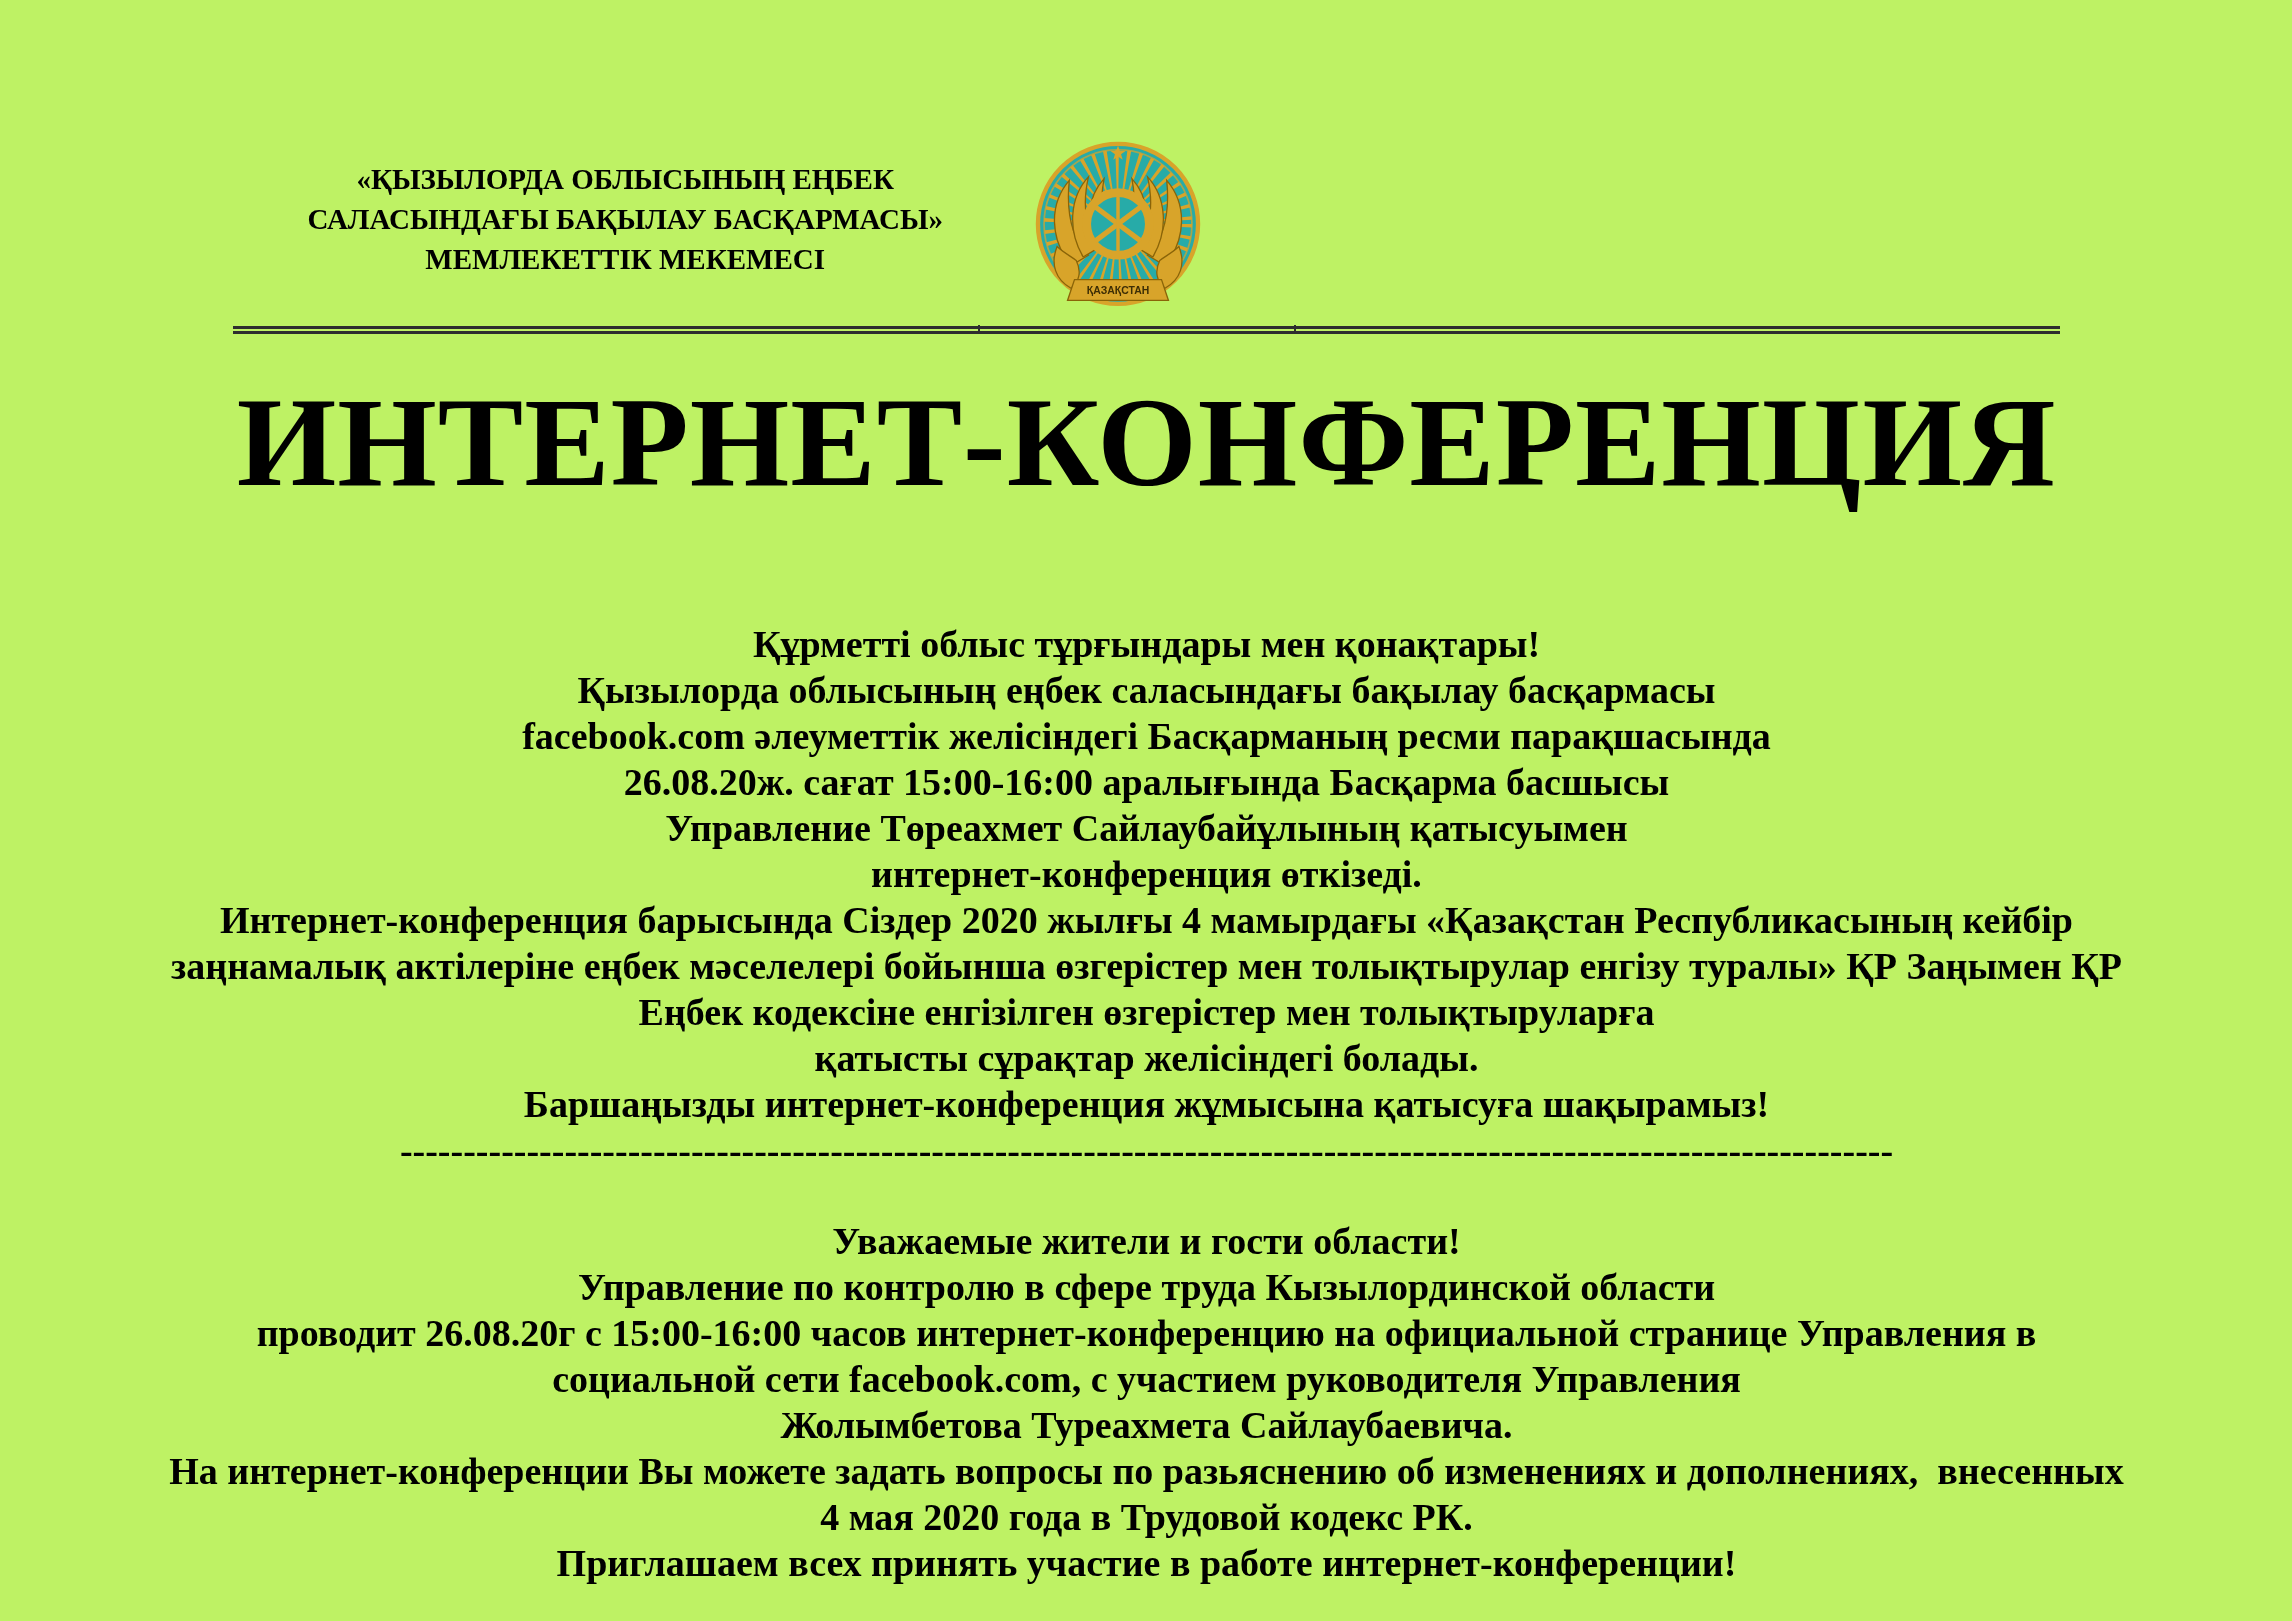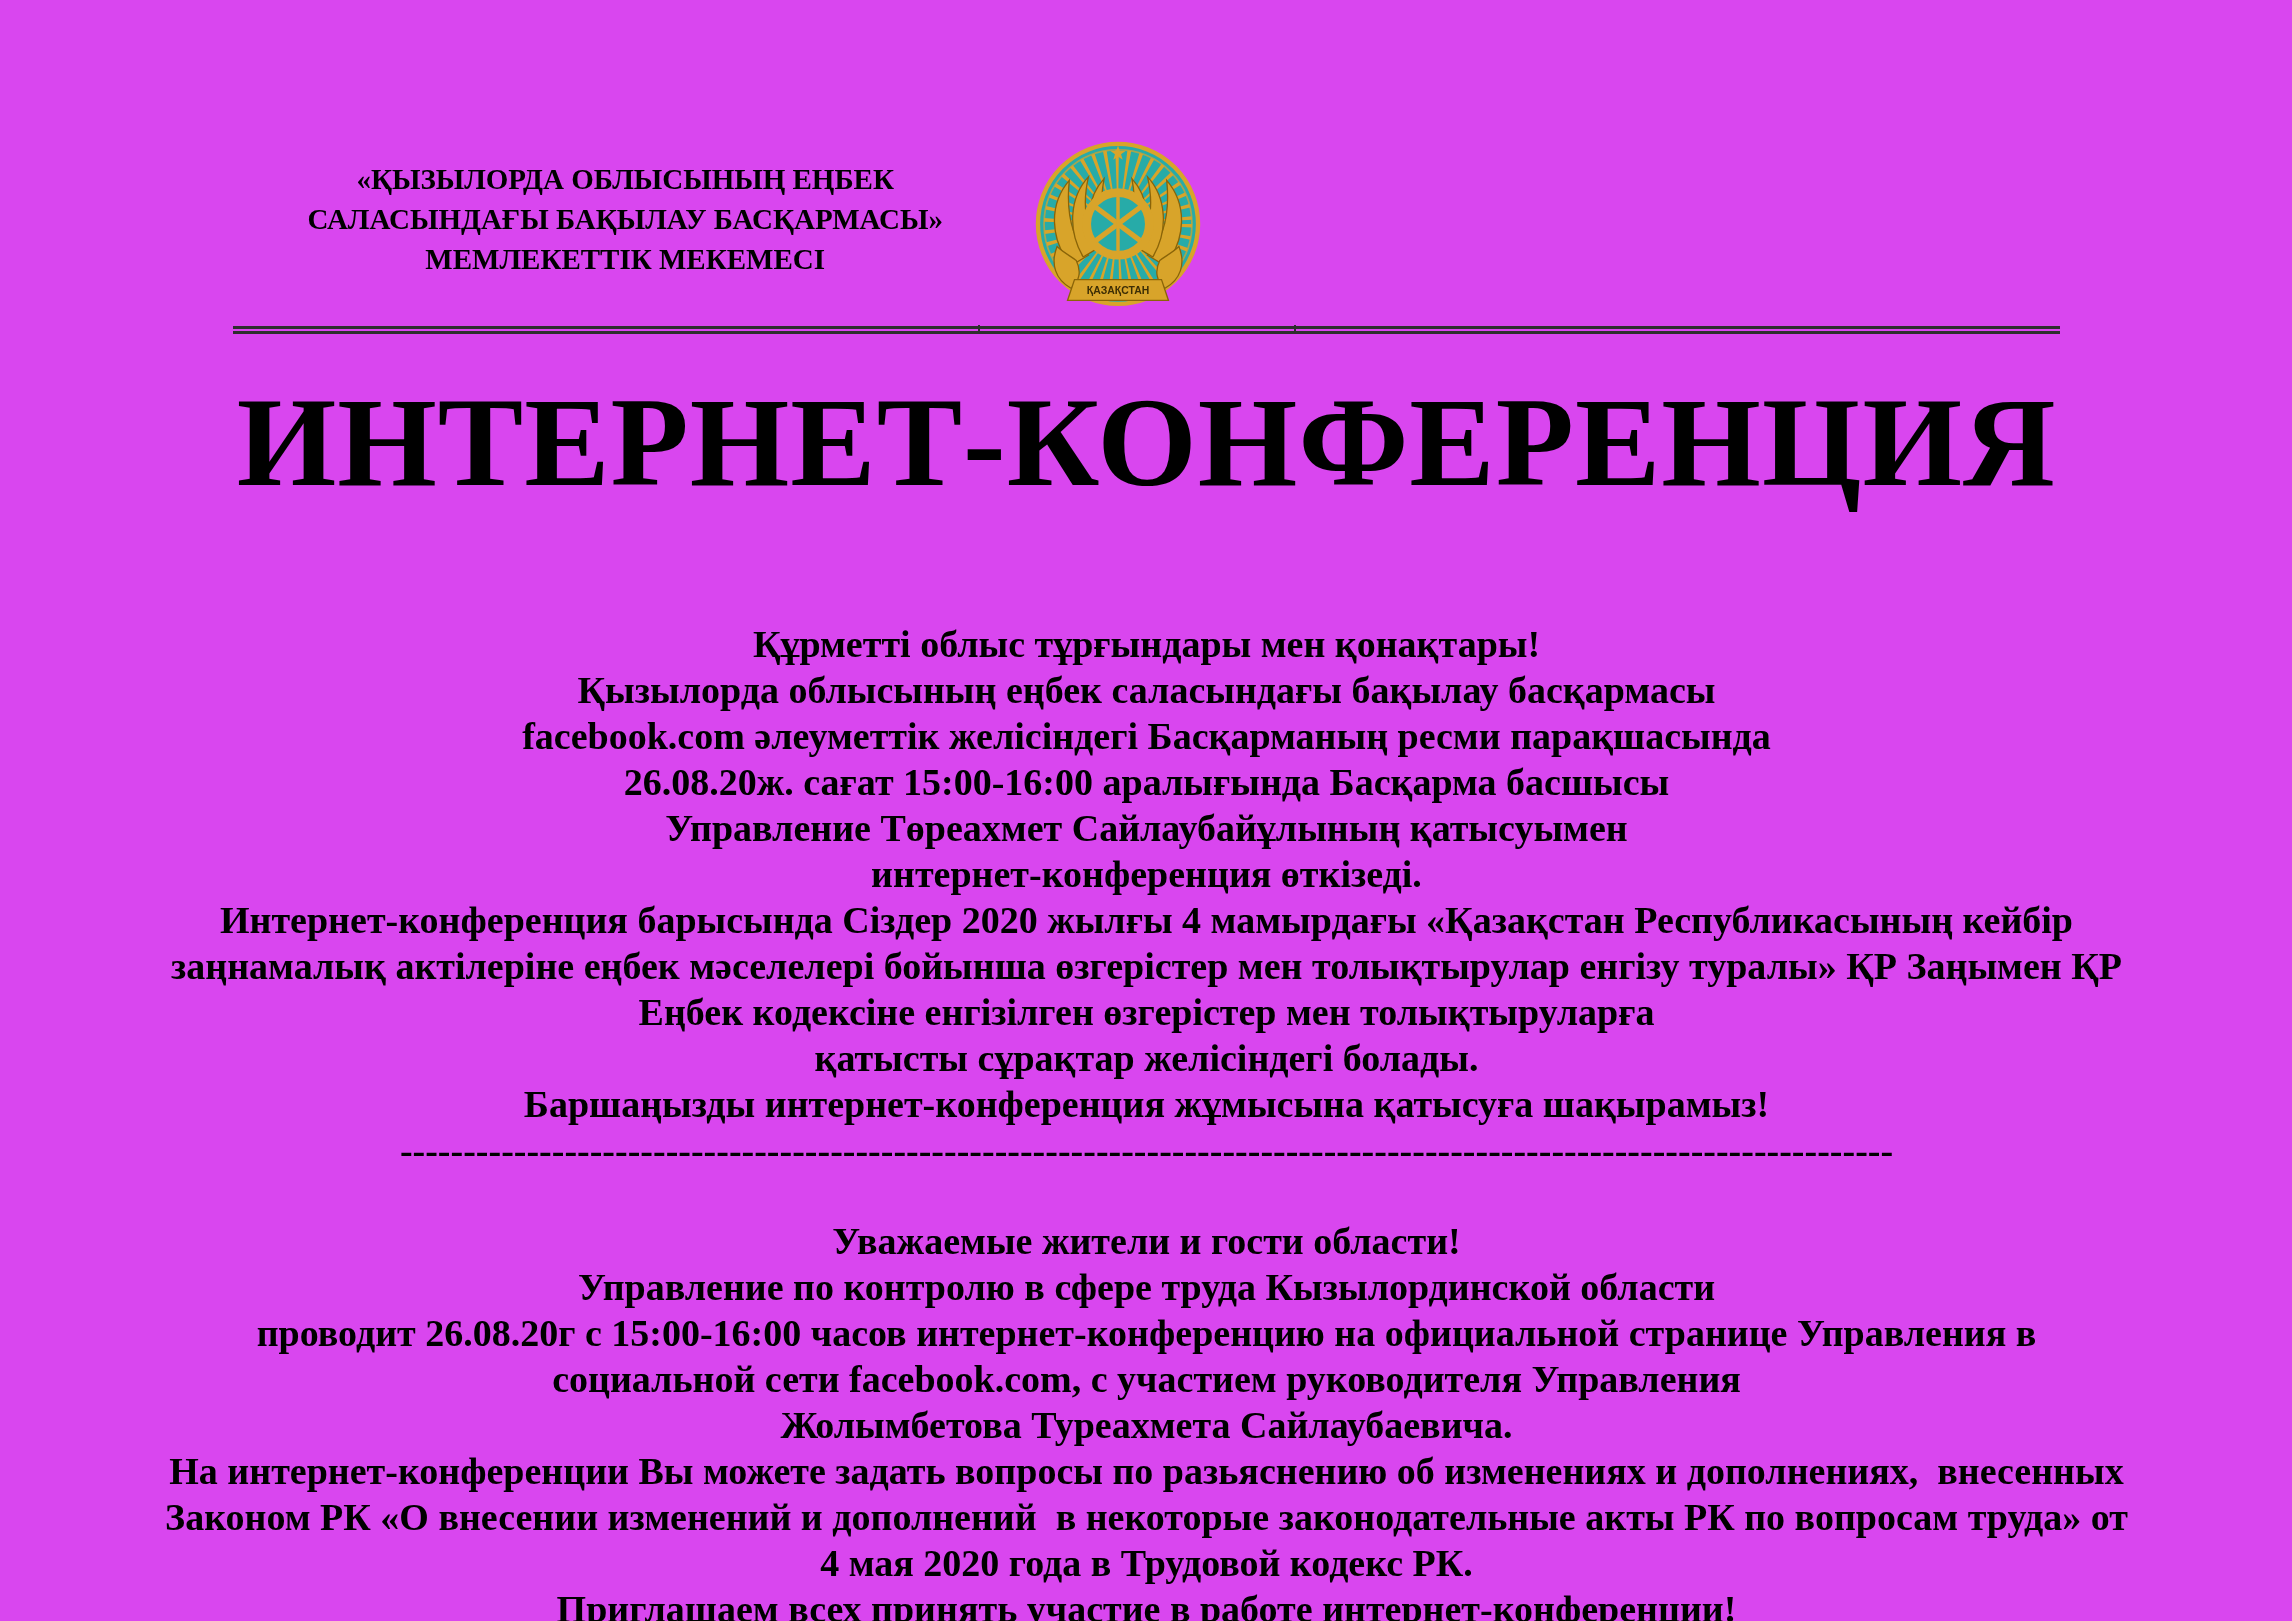--- a/index.html
+++ b/index.html
@@ -1,20 +1,20 @@
 <!DOCTYPE html>
 <html><head>
 <meta charset="utf-8">
 <style>
   html, body { margin: 0; padding: 0; background: #ffffff; }
   .page {
     position: relative;
     width: 2293px;
     height: 1621px;
-    background: #d946ef;
+    background: #bef264;
     color: #000000;
     font-family: "Liberation Serif", "DejaVu Serif", serif;
     font-weight: 700;
     overflow: hidden;
   }
   
   .header {
     display: grid;
     grid-template-columns: 0.93fr 225px 1fr;
     align-items: start;
@@ -164,21 +164,20 @@
     <div class="separator">----------------------------------------------------------------------------------------------------------------------</div>
 
     <div class="section">
 
     <div class="line">Уважаемые жители и гости области!</div>
         <div class="line">Управление по контролю в сфере труда Кызылординской области</div>
         <div class="line">проводит 26.08.20г с 15:00-16:00 часов интернет-конференцию на официальной странице Управления в</div>
         <div class="line">социальной сети facebook.com, с участием руководителя Управления</div>
         <div class="line">Жолымбетова Туреахмета Сайлаубаевича.</div>
         <div class="line">На интернет-конференции Вы можете задать вопросы по разьяснению об изменениях и дополнениях,  внесенных</div>
-        <div class="line">Законом РК «О внесении изменений и дополнений  в некоторые законодательные акты РК по вопросам труда» от</div>
         <div class="line">4 мая 2020 года в Трудовой кодекс РК.</div>
         <div class="line">Приглашаем всех принять участие в работе интернет-конференции!</div>
       </div>
 
   </main>
 
 </div>
 
 
 </body></html>

